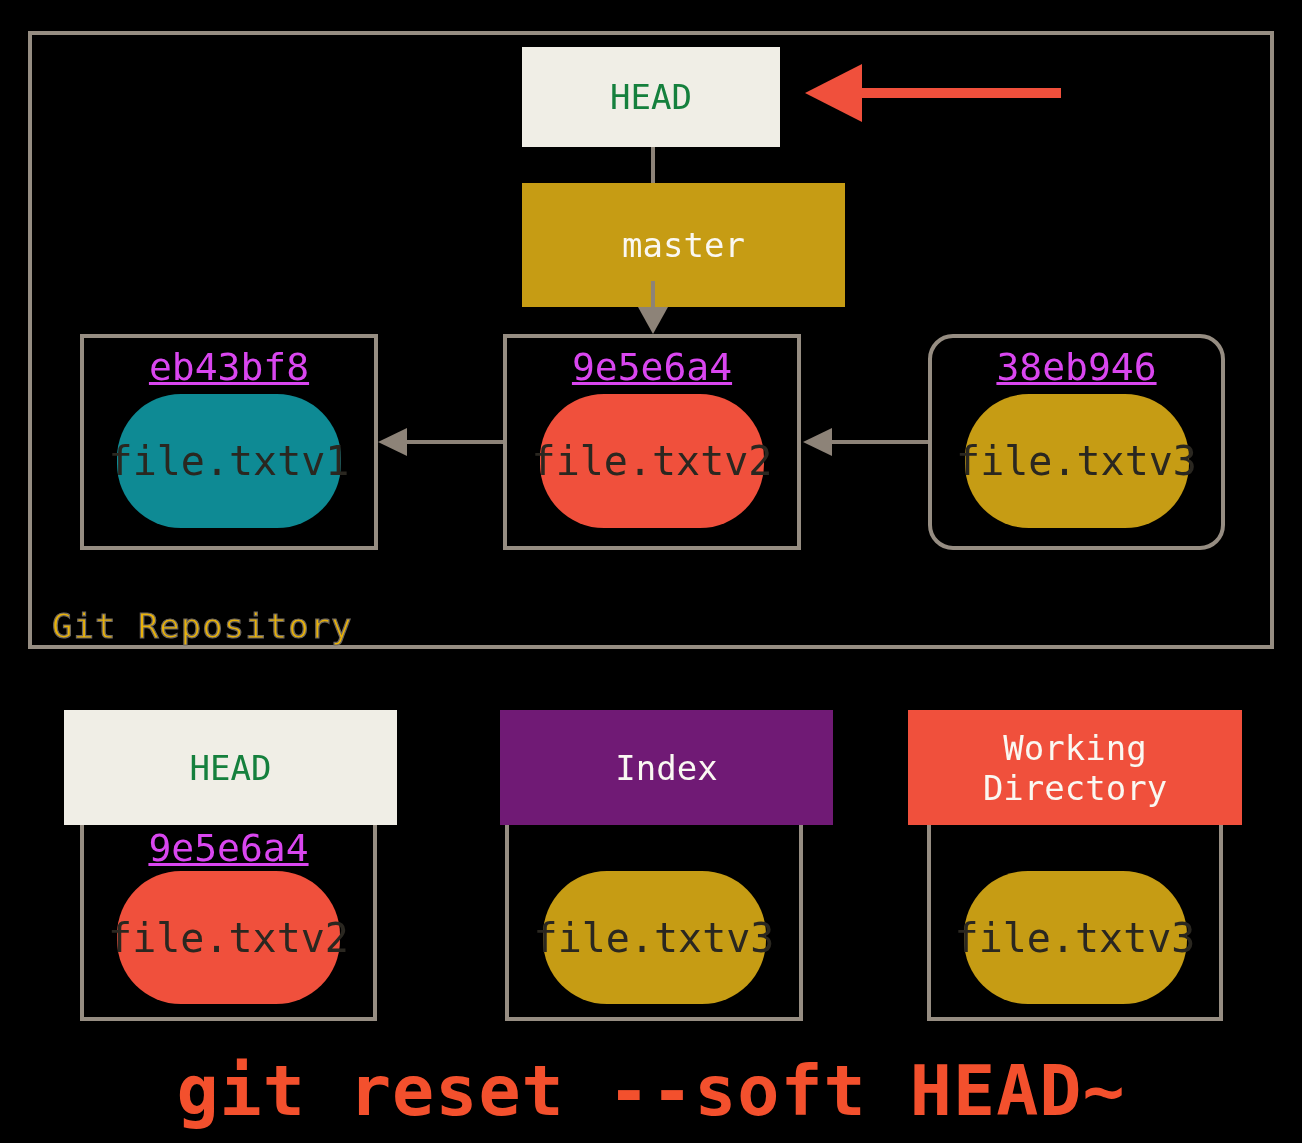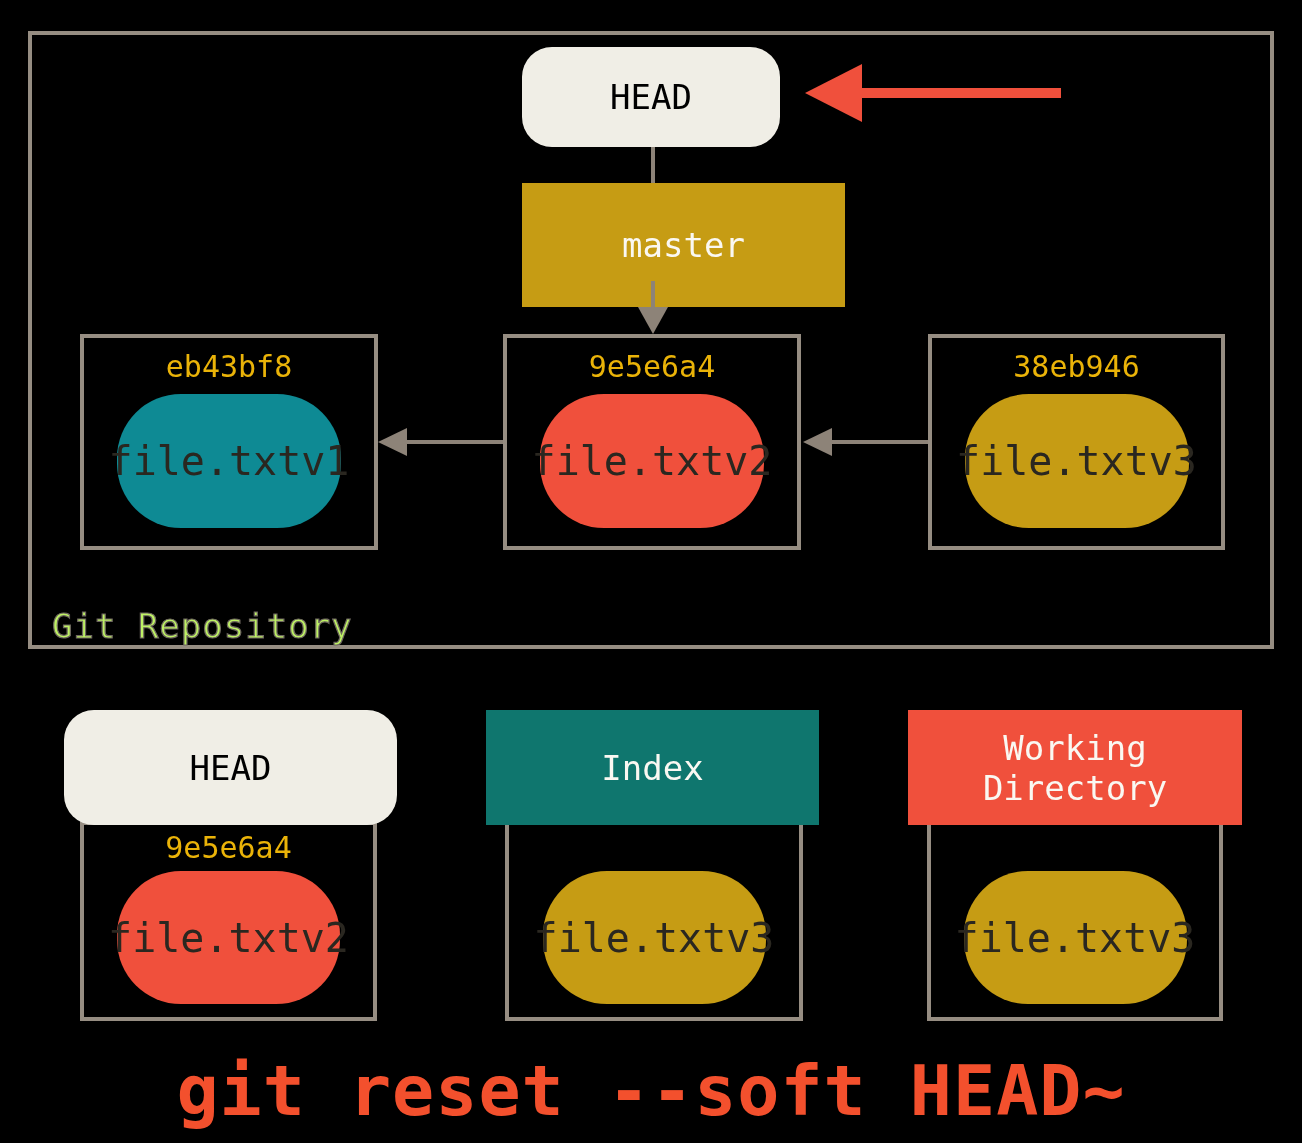--- a/index.html
+++ b/index.html
@@ -4,35 +4,35 @@
 <style>
   html,body{margin:0;padding:0;background:#000;}
   .canvas{
     position:relative;width:1302px;height:1143px;background:#000;overflow:hidden;
     font-family:"DejaVu Sans Mono","Liberation Mono",monospace;
   }
   .abs{position:absolute;box-sizing:border-box;}
   
   .repo-box{border:4px solid #968D82;}
   .repo-label{
-    font-size:34px;letter-spacing:1px;color:#bef264;
+    font-size:34px;letter-spacing:1px;color:#eab308;
     -webkit-text-stroke:1.2px #6E675F;text-stroke:1.2px #6E675F;
   }
   
   .ref-box{display:flex;align-items:center;justify-content:center;font-size:34px;}
-  .cream{background:#F0EEE6;color:#000000;border-radius:30px;}
+  .cream{background:#F0EEE6;color:#15803d;}
   .gold-box{background:#C69C14;color:#FAF8F2;}
-  .teal-box{background:#0f766e;color:#FAF8F2;}
+  .teal-box{background:#701a75;color:#FAF8F2;margin-left:14px;}
   .red-box{background:#F0503C;color:#FAF8F2;}
   
   .commit-box{
     border:4px solid #968D82;display:flex;flex-direction:column;
     align-items:center;padding-top:10px;background:transparent;
   }
-  .hash{font-size:30px;color:#eab308;height:38px;line-height:38px;}
+  .hash{font-size:38px;color:#d946ef;height:38px;line-height:38px;text-decoration:underline;}
   .pill{
     width:224px;height:134px;border-radius:64px;margin-top:8px;
     display:flex;flex-direction:row;align-items:center;justify-content:center;
     font-size:40px;line-height:52px;color:#2A2720;
   }
   .pill-teal{background:#0E8A94;}
   .pill-red{background:#F0503C;}
   .pill-gold{background:#C69C14;}
   
   .gline{background:#8D8378;}
@@ -106,21 +106,21 @@
     <div class="hash">9e5e6a4</div>
     <div class="pill pill-red">
       <div>file.txt</div>
       <div>v2</div>
     </div>
   </div>
 
   <div class="abs tri-left" style="left:803px;top:428px;"></div>
   <div class="abs gline" style="left:829px;top:440px;width:101px;height:4px;"></div>
 
-  <div class="abs commit-box" style="left:928px;top:334px;width:297px;height:216px;">
+  <div class="abs commit-box" style="left:928px;top:334px;width:297px;height:216px;border-radius:25px;">
     <div class="hash">38eb946</div>
     <div class="pill pill-gold">
       <div>file.txt</div>
       <div>v3</div>
     </div>
   </div>
 
   <div class="abs tree-body" style="left:80px;top:821px;width:297px;height:200px;">
     <div class="hash">9e5e6a4</div>
     <div class="pill pill-red">

